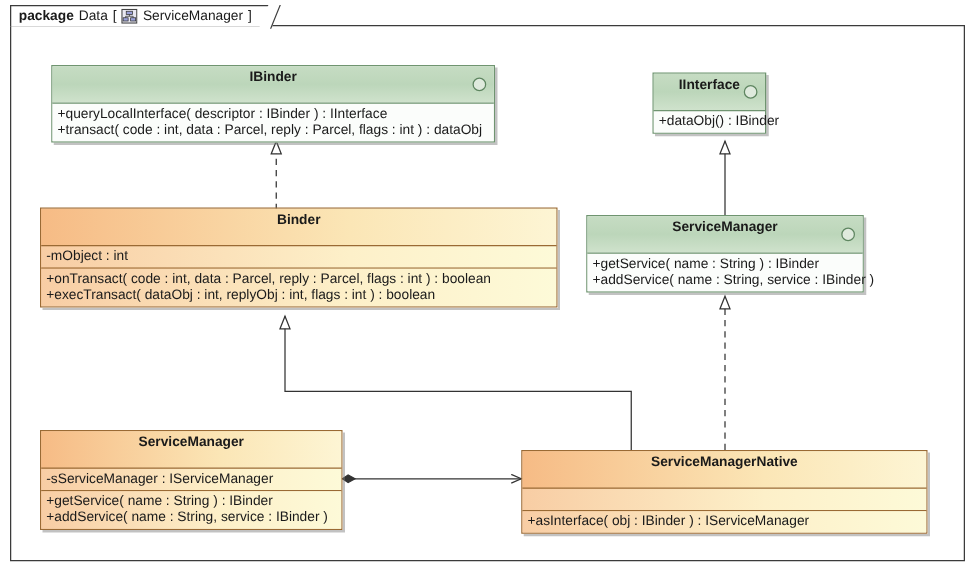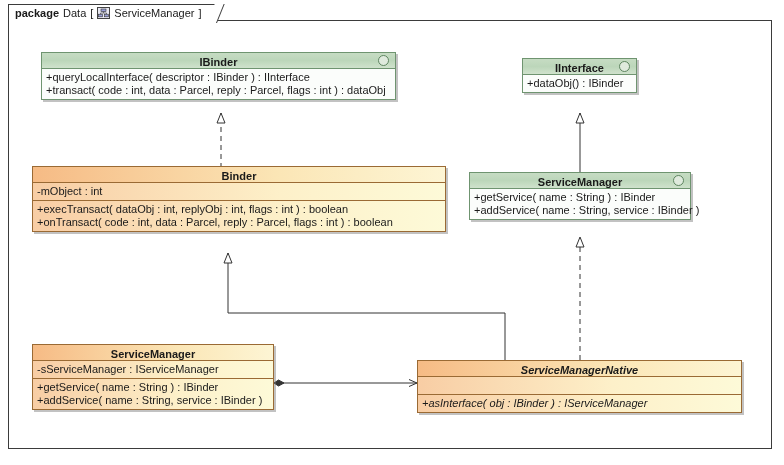--- a/index.html
+++ b/index.html
@@ -81,21 +81,21 @@
   }
   .node .compartment {
     box-sizing: border-box;
     padding: 2px 4px;
   }
   .node .title-bar {
     box-sizing: border-box;
     position: relative;
     text-align: center;
     font-weight: bold;
-    padding: 3px 0 0 0;
+    padding: 3px 0 14px 0;
     line-height: 12px;
   }
   .node .row {
     line-height: 13px;
     white-space: nowrap;
     text-align: left;
   }
 
   
   .node.cls {
@@ -218,40 +218,40 @@
     <div class="title-bar">
       <span>IBinder</span>
       <span class="iface-circle"></span>
     </div>
     <div class="compartment last">
       <div class="row">+queryLocalInterface( descriptor : IBinder ) : IInterface</div>
       <div class="row">+transact( code : int, data : Parcel, reply : Parcel, flags : int ) : dataObj</div>
     </div>
   </div>
 
-  <div class="node iface" style="left:522px; top:58px; width:115px;">
+  <div class="node iface" style="left:522px; top:58px; width:91px;">
     <div class="title-bar">
       <span>IInterface</span>
       <span class="iface-circle"></span>
     </div>
     <div class="compartment last">
       <div class="row">+dataObj() : IBinder</div>
     </div>
   </div>
 
   <div class="node cls" style="left:32px; top:166px; width:414px;">
     <div class="title-bar">
       <span>Binder</span>
     </div>
     <div class="compartment">
       <div class="row">-mObject : int</div>
     </div>
     <div class="compartment last">
+      <div class="row">+onTransact( code : int, data : Parcel, reply : Parcel, flags : int ) : boolean</div>
       <div class="row">+execTransact( dataObj : int, replyObj : int, flags : int ) : boolean</div>
-      <div class="row">+onTransact( code : int, data : Parcel, reply : Parcel, flags : int ) : boolean</div>
     </div>
   </div>
 
   <div class="node iface" style="left:469px; top:172px; width:222px;">
     <div class="title-bar">
       <span>ServiceManager</span>
       <span class="iface-circle"></span>
     </div>
     <div class="compartment last">
       <div class="row">+getService( name : String ) : IBinder</div>
@@ -265,21 +265,21 @@
     </div>
     <div class="compartment">
       <div class="row">-sServiceManager : IServiceManager</div>
     </div>
     <div class="compartment last">
       <div class="row">+getService( name : String ) : IBinder</div>
       <div class="row">+addService( name : String, service : IBinder )</div>
     </div>
   </div>
 
-  <div class="node cls" style="left:417px; top:360px; width:325px;font-style:italic;">
+  <div class="node cls" style="left:417px; top:360px; width:325px;">
     <div class="title-bar">
       <span>ServiceManagerNative</span>
     </div>
     <div class="compartment">
       <div class="row empty-row"></div>
     </div>
     <div class="compartment last">
       <div class="row">+asInterface( obj : IBinder ) : IServiceManager</div>
     </div>
   </div>

